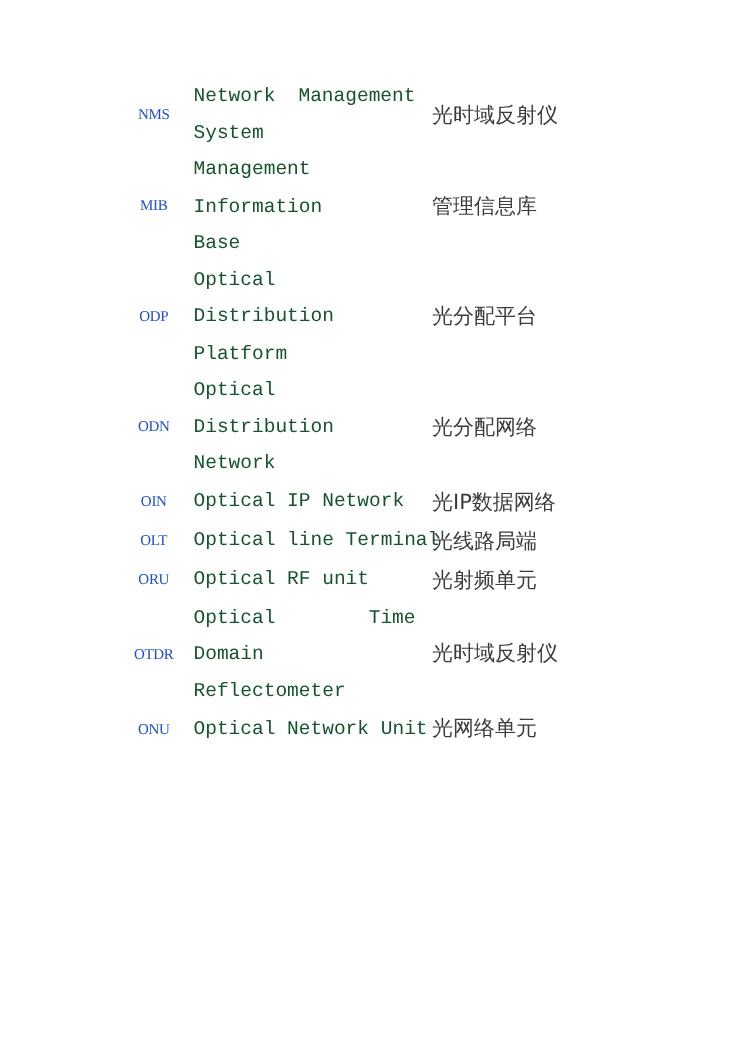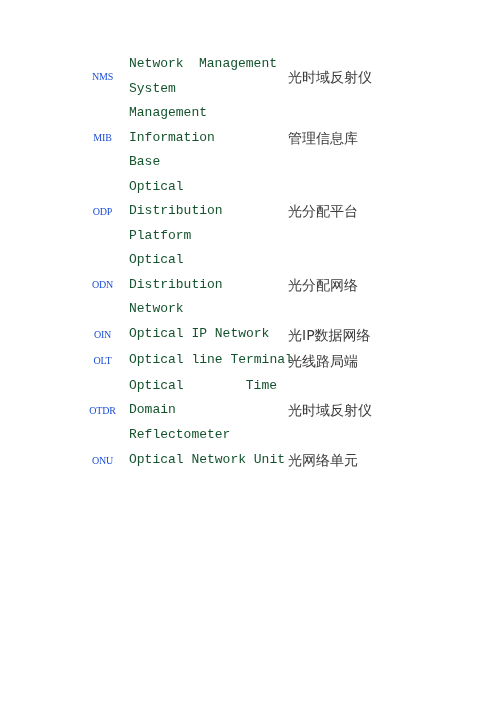--- a/index.html
+++ b/index.html
@@ -146,20 +146,27 @@
           </td>
           <td class="cell-zh">光IP数据网络</td>
         </tr>
         <tr class="row-single">
           <td class="cell-abbr">OLT</td>
           <td class="cell-en">
             <span class="single">Optical line Terminal</span>
           </td>
           <td class="cell-zh">光线路局端</td>
         </tr>
+        <tr class="row-single">
+          <td class="cell-abbr">ORU</td>
+          <td class="cell-en">
+            <span class="single">Optical RF unit</span>
+          </td>
+          <td class="cell-zh">光射频单元</td>
+        </tr>
         <tr class="row-double">
           <td class="cell-abbr">OTDR</td>
           <td class="cell-en">
             <span class="just">Optical Time Domain</span>
             <span class="last">Reflectometer</span>
           </td>
           <td class="cell-zh">光时域反射仪</td>
         </tr>
         <tr class="row-single">
           <td class="cell-abbr">ONU</td>

